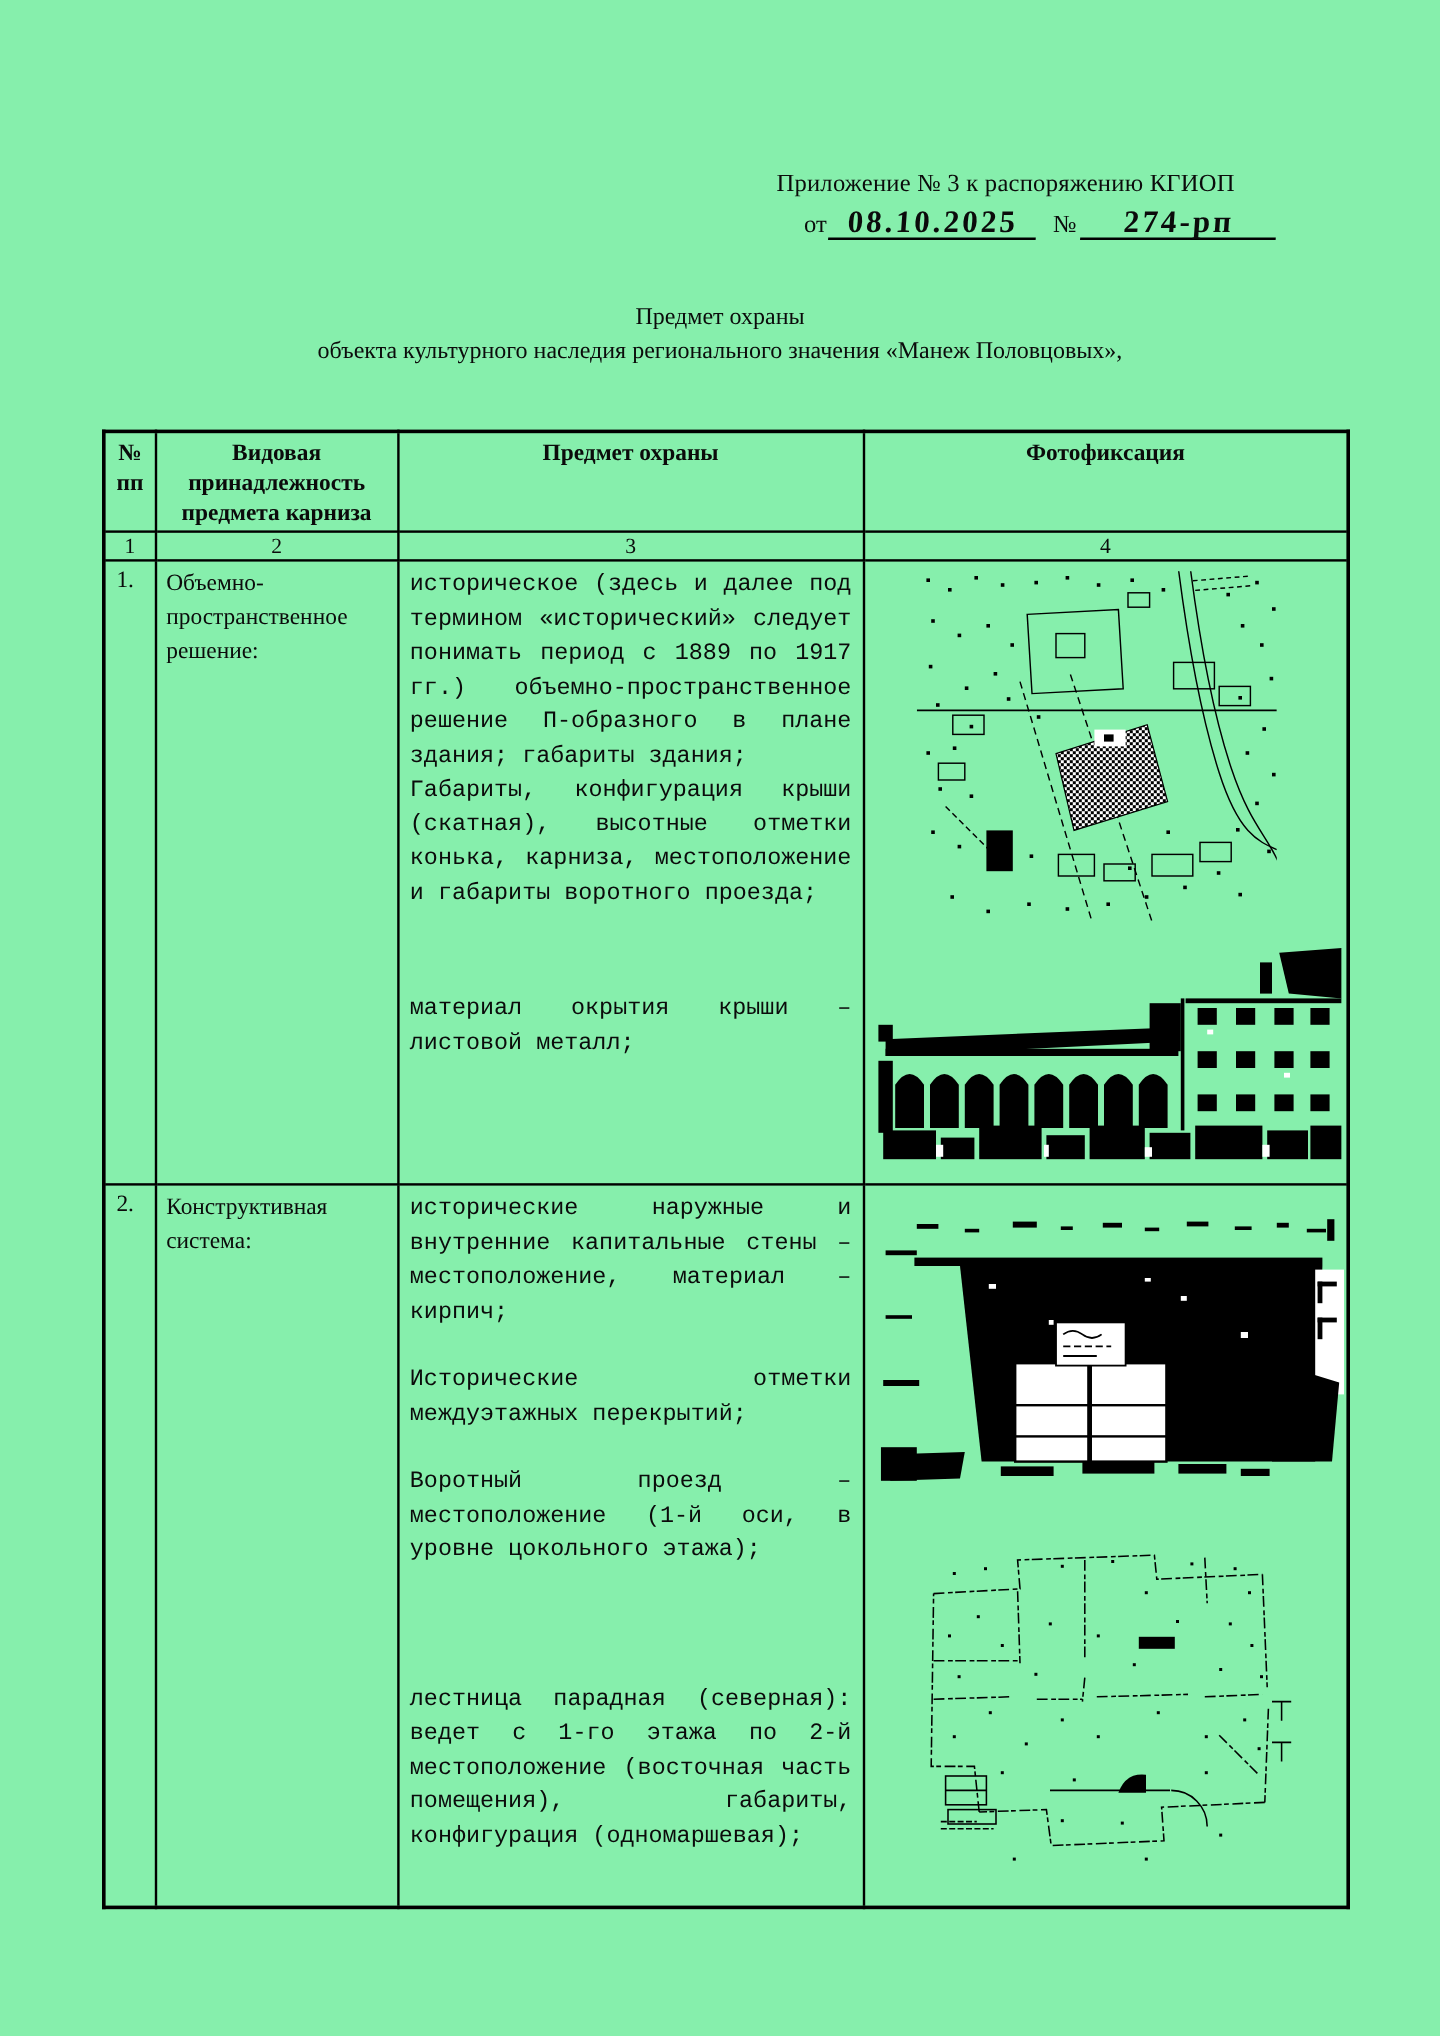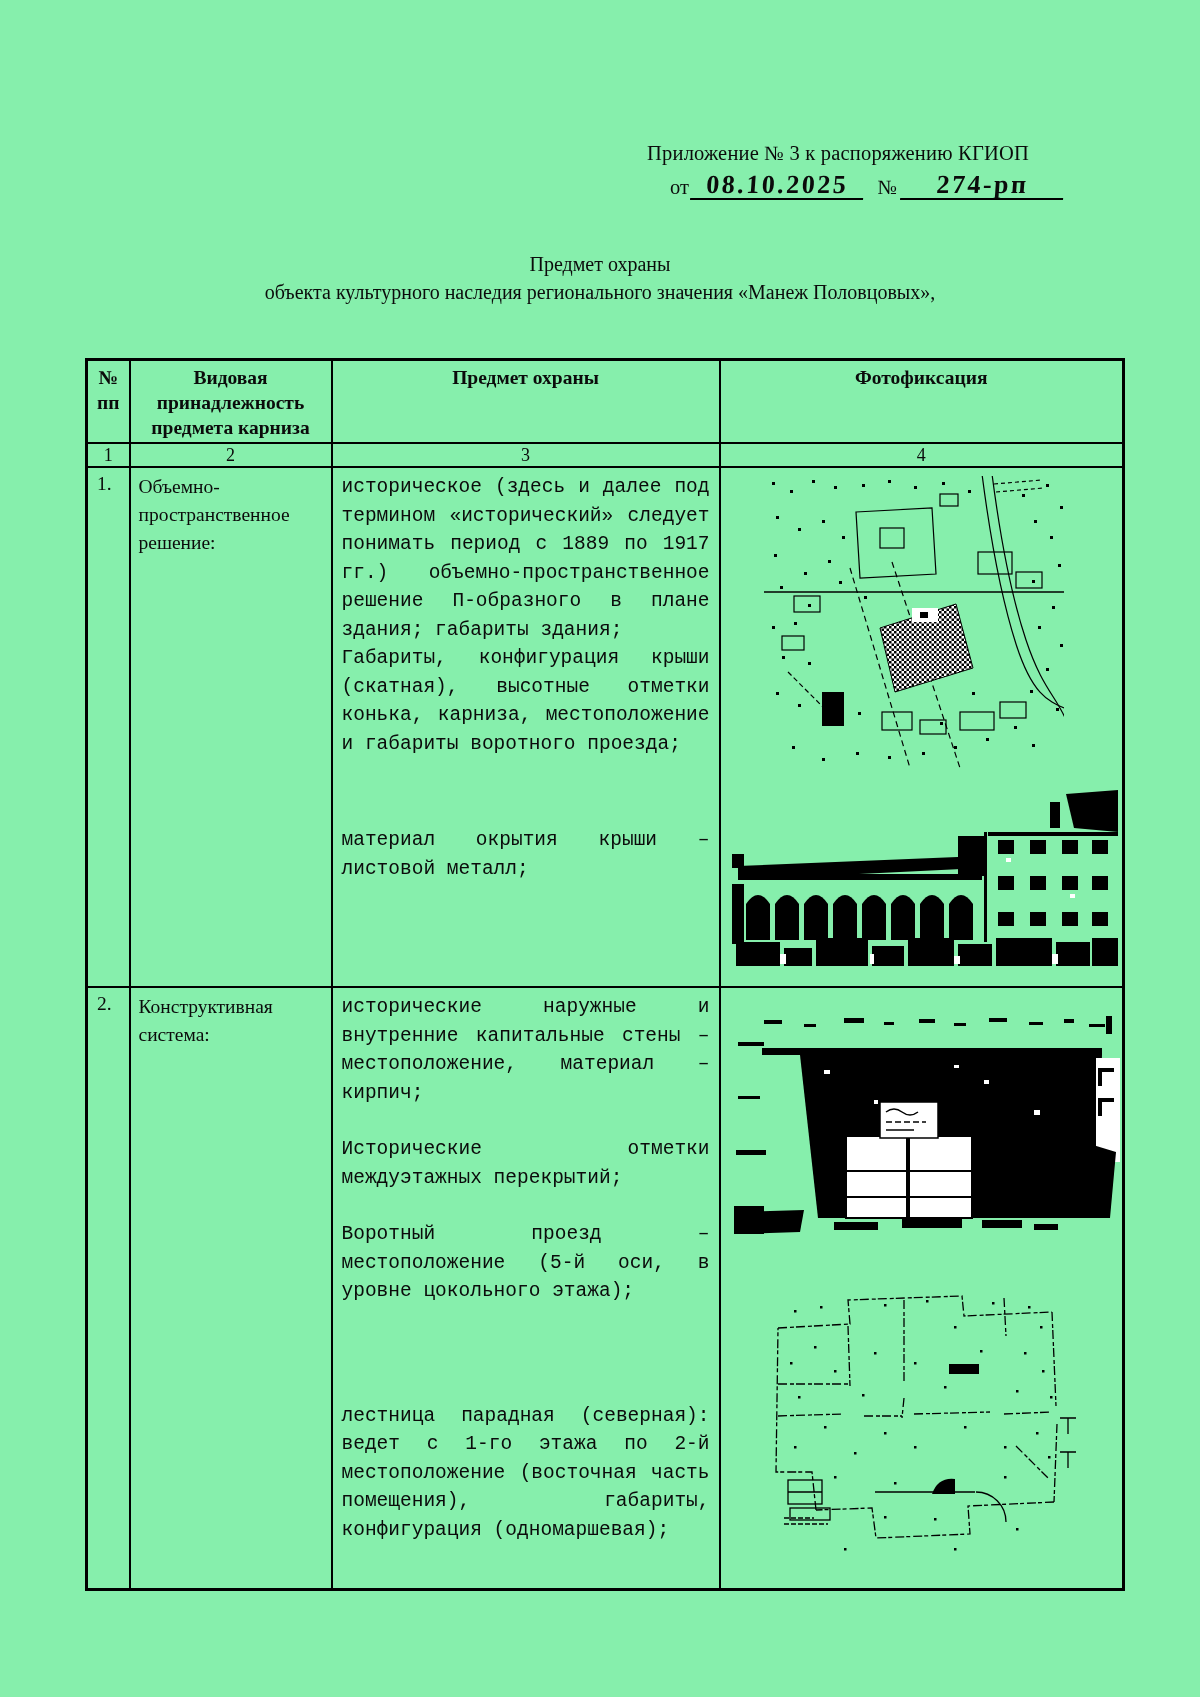--- a/index.html
+++ b/index.html
@@ -245,21 +245,21 @@
         </svg>
       </td>
     </tr>
 
     <tr class="row2">
       <td class="num-cell">2.</td>
       <td class="cat-cell">Конструктивная система:</td>
       <td class="subject-cell">
         <p>исторические наружные и внутренние капитальные стены – местоположение, материал – кирпич;</p>
         <p class="gap-s">Исторические отметки междуэтажных перекрытий;</p>
-        <p class="gap-s">Воротный проезд – местоположение (5-й оси, в уровне цокольного этажа);</p>
+        <p class="gap-s">Воротный проезд – местоположение (1-й оси, в уровне цокольного этажа);</p>
         <p class="gap-l">лестница парадная (северная): ведет с 1-го этажа по 2-й местоположение (восточная часть помещения), габариты, конфигурация (одномаршевая);</p>
       </td>
       <td class="photo-cell">
 
         <svg class="img-wrap img-gate" width="386" height="228" viewBox="0 0 386 228" xmlns="http://www.w3.org/2000/svg">
           <g fill="#000">
             <rect x="30" y="10" width="18" height="4"></rect>
                 <rect x="70" y="14" width="12" height="3"></rect>
             <rect x="110" y="8" width="20" height="5"></rect>
                 <rect x="150" y="12" width="10" height="3"></rect>

